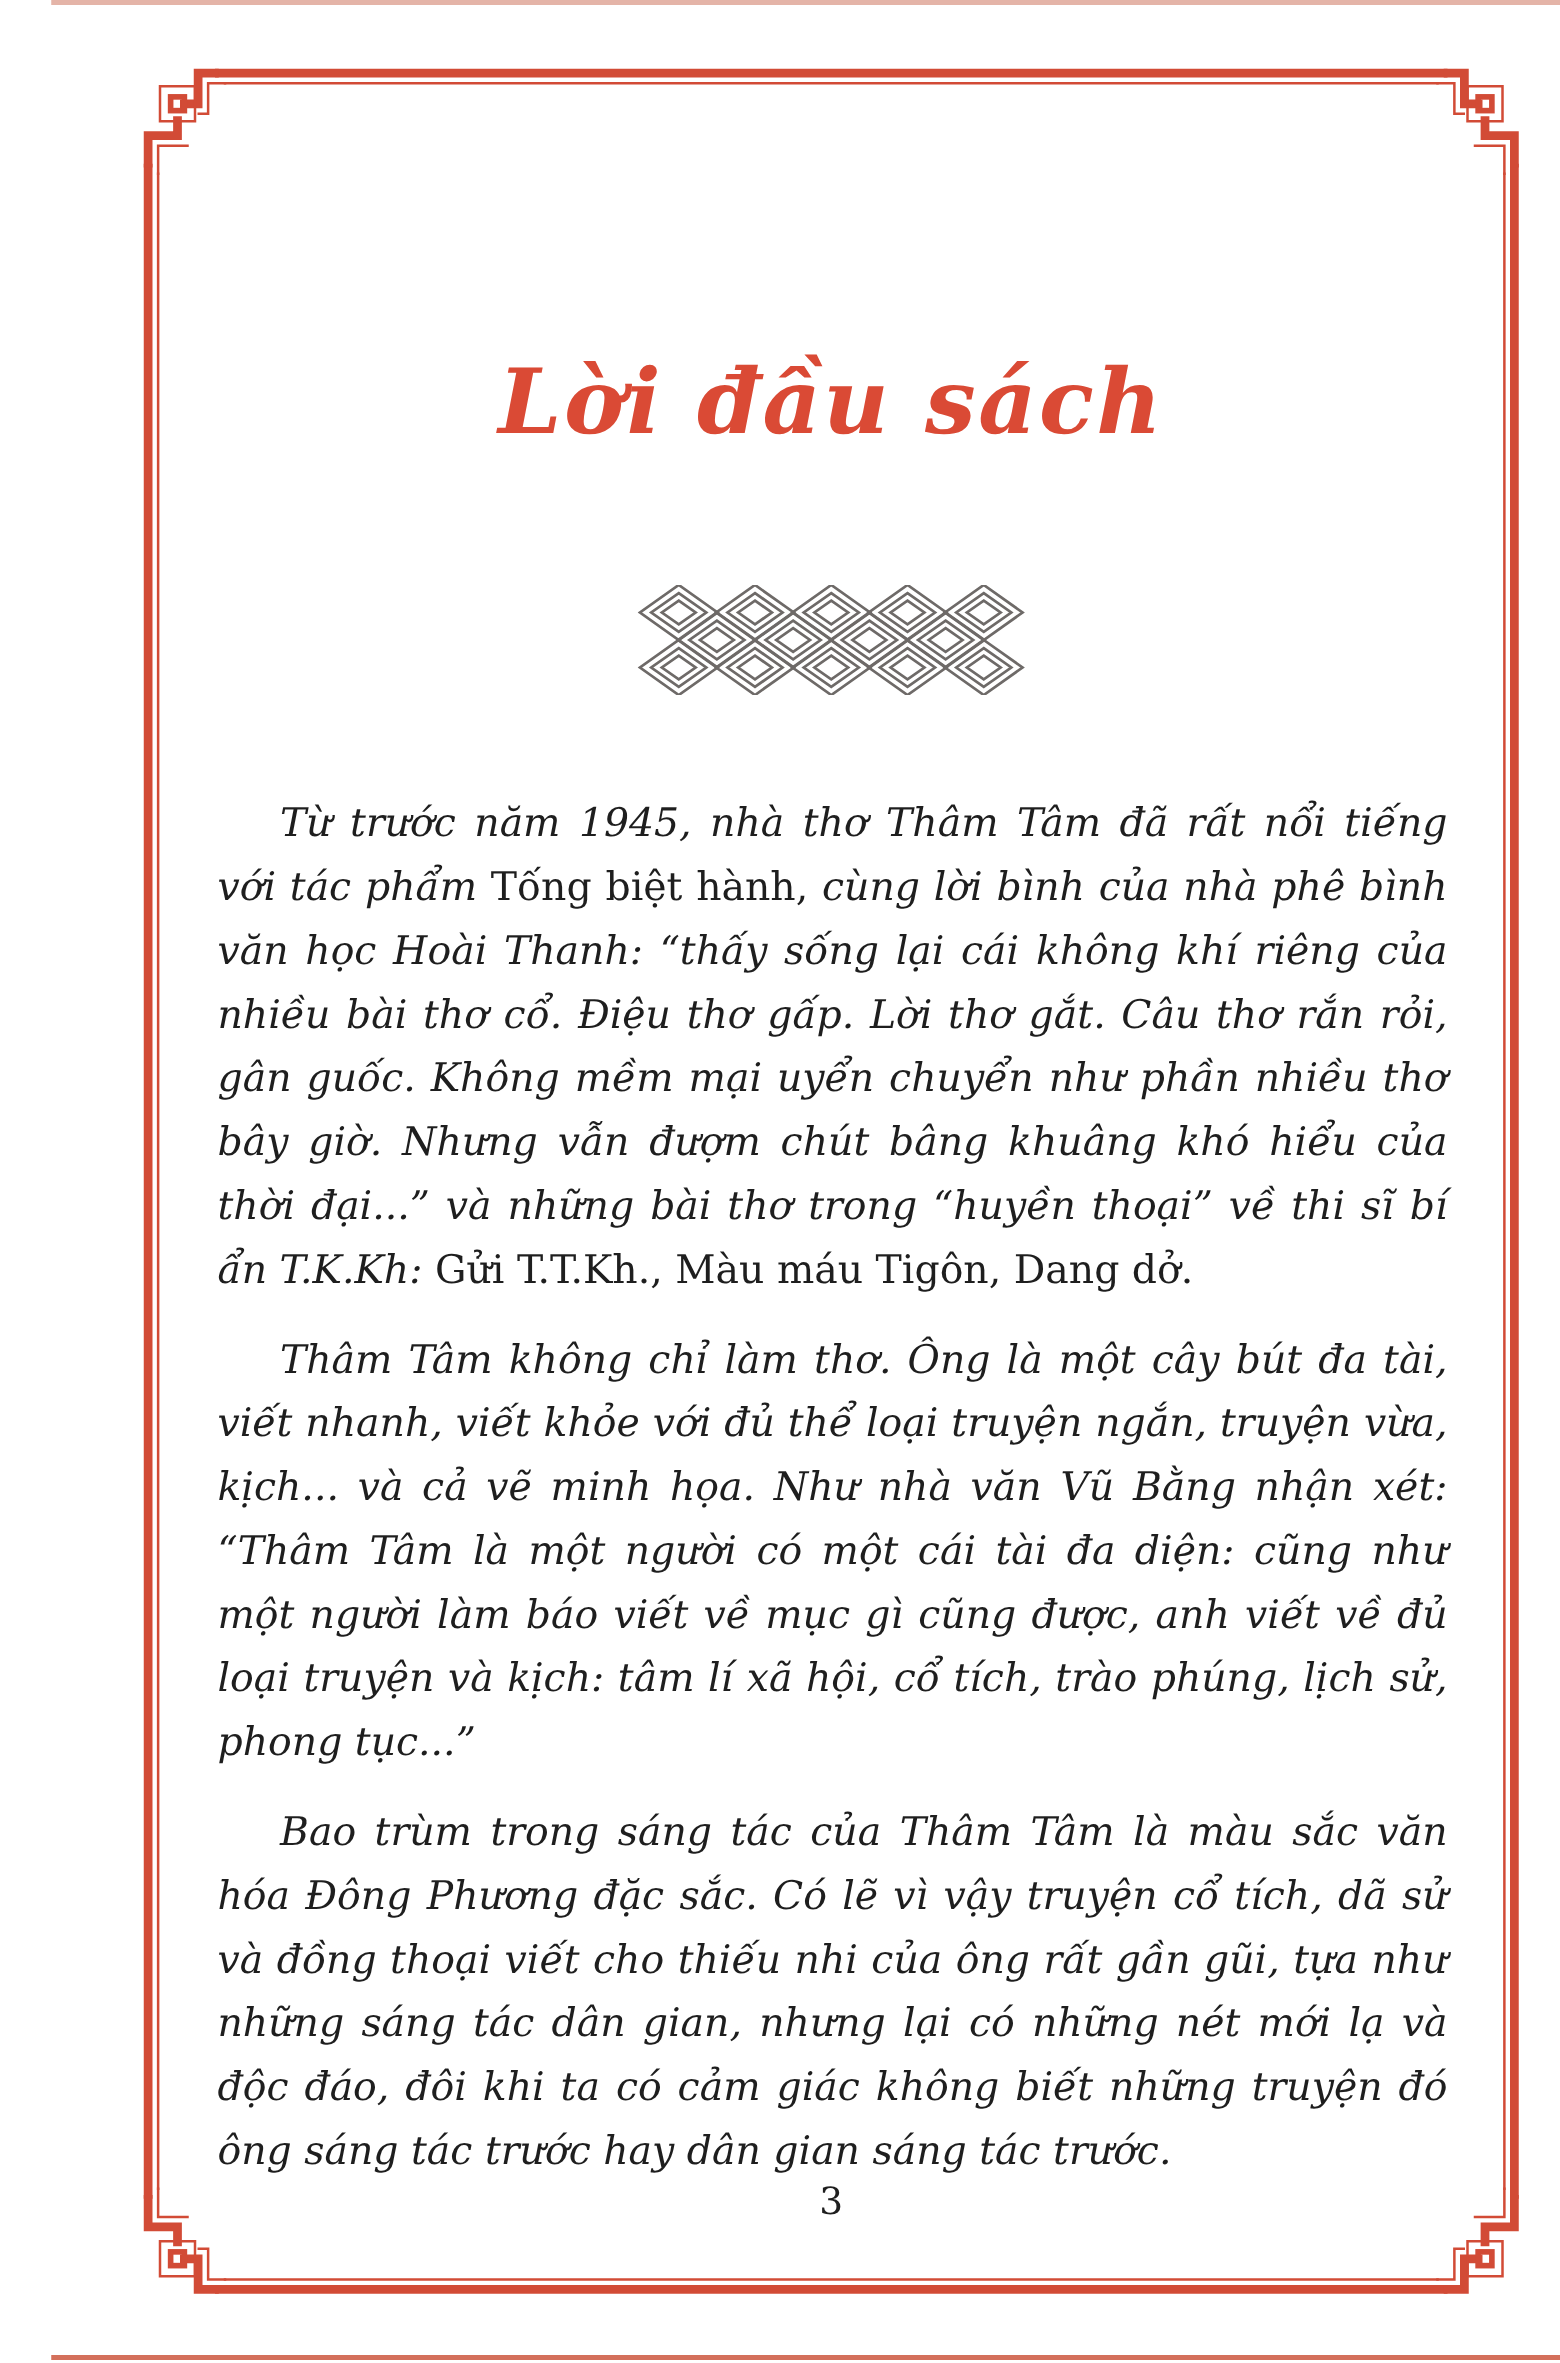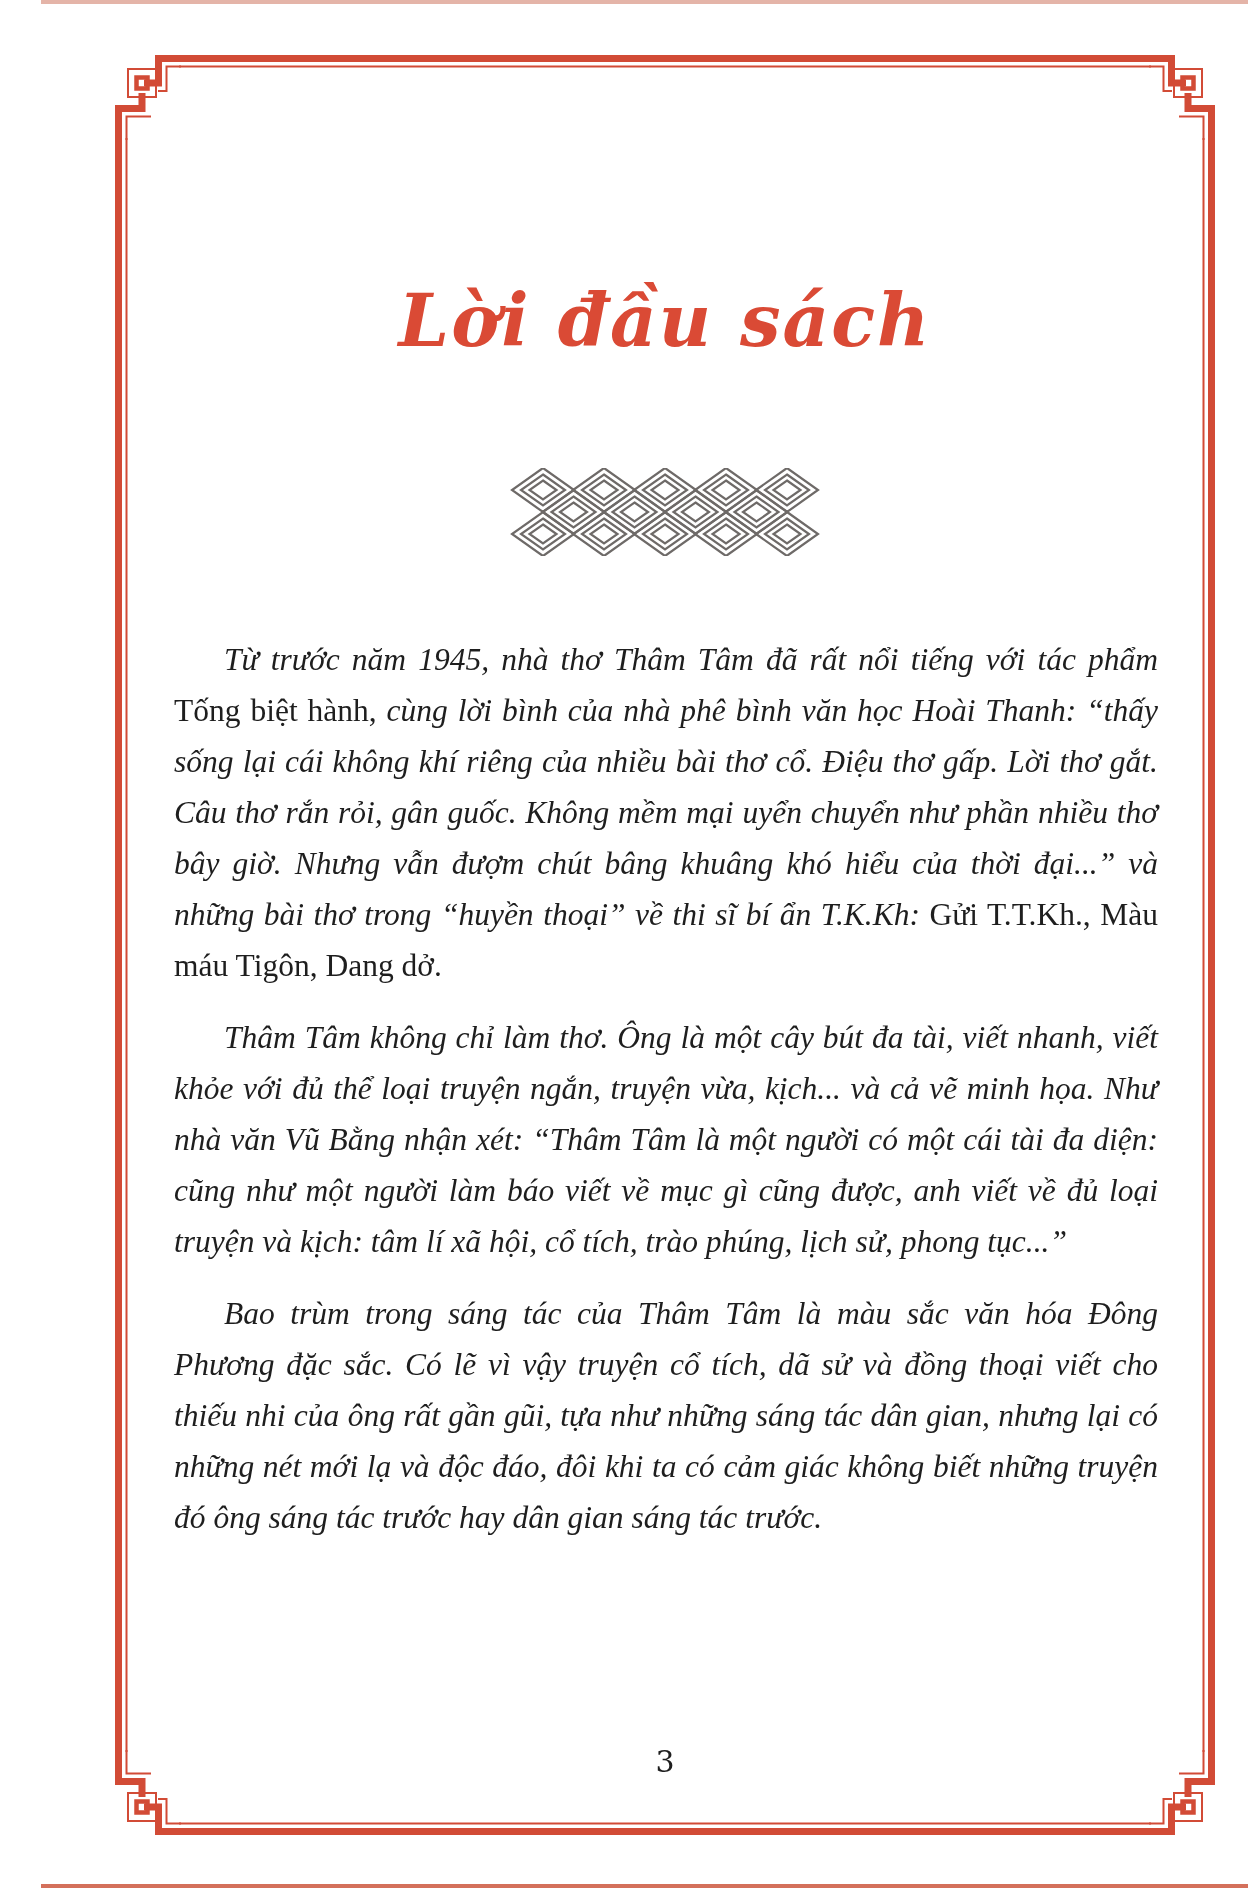--- a/index.html
+++ b/index.html
@@ -39,21 +39,21 @@
   }
 
   svg.divider{position:absolute;top:468px;left:50%;transform:translateX(-50%);}
   .dmd{stroke:var(--divider);stroke-width:2.2;fill:none;}
 
   .content{
     position:absolute;left:133px;top:634px;width:984px;
     font-size:31.5px;line-height:51px;
     text-align:justify;
   }
-  .content p{margin:0 0 21px 0;text-indent:50px;font-family:Liberation Serif, serif;}
+  .content p{margin:0 0 21px 0;text-indent:50px;}
   .content .italic{font-style:italic;}
   .content .roman{font-style:normal;}
 
   .page-number{
     position:absolute;top:1744px;left:0;width:100%;
     text-align:center;font-size:30px;font-style:normal;
     color:var(--text);
   }
 </style>
 </head>

